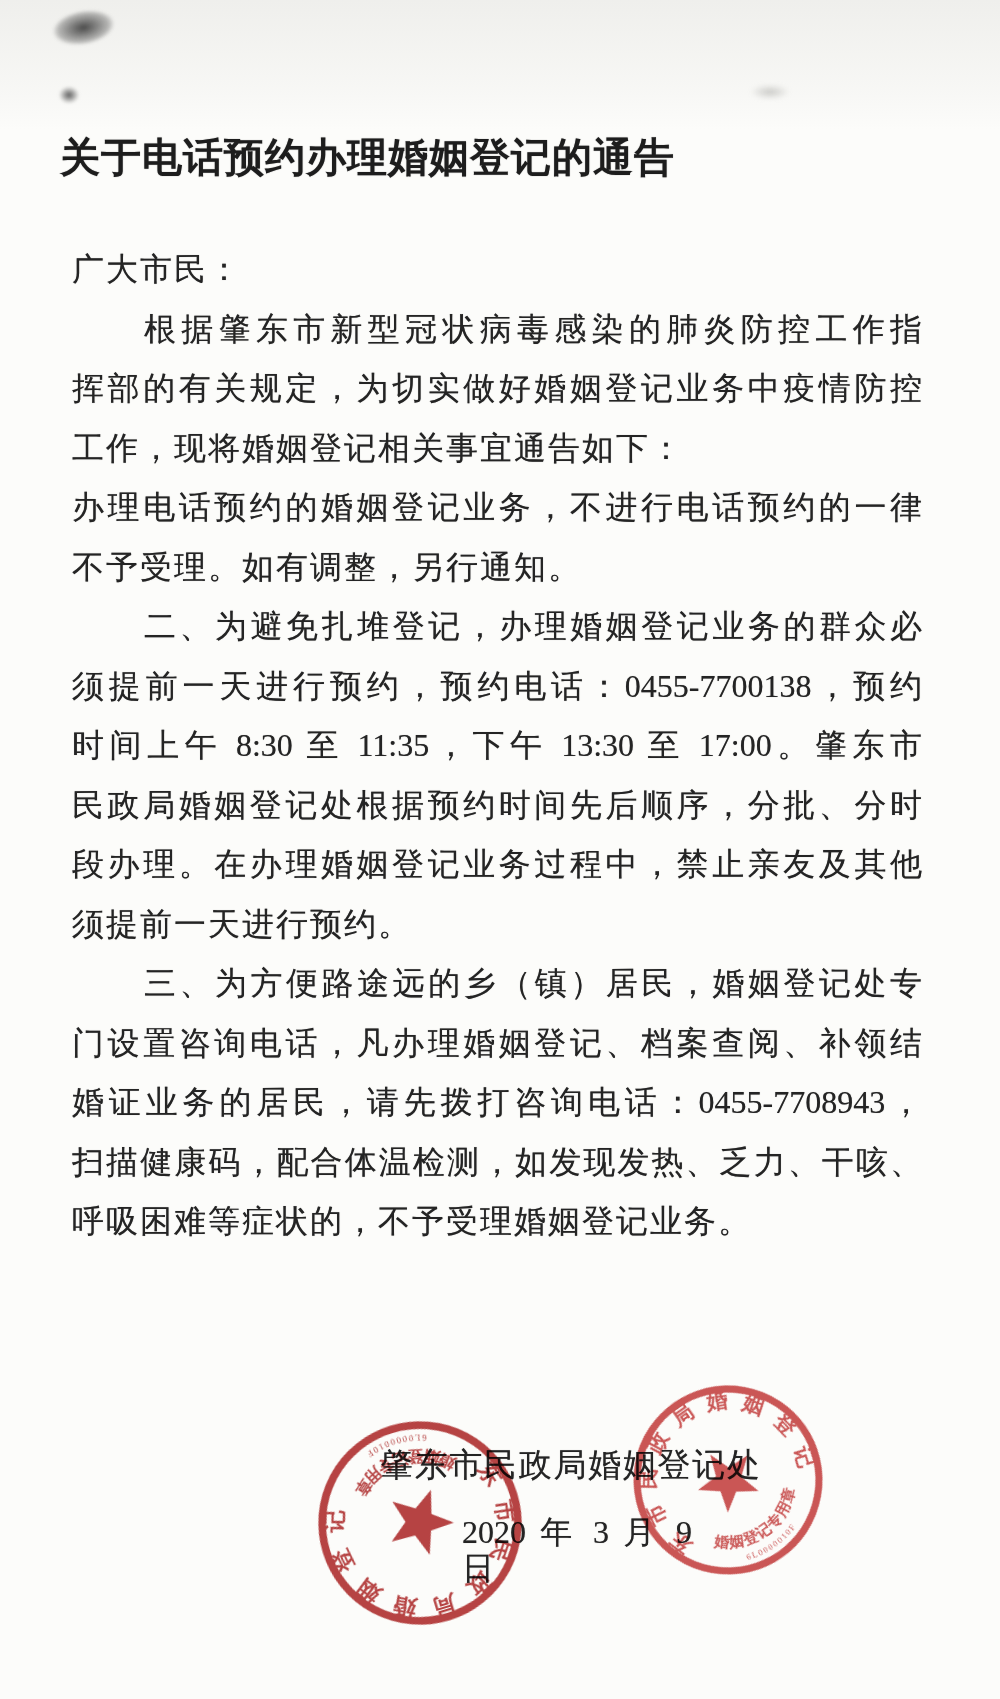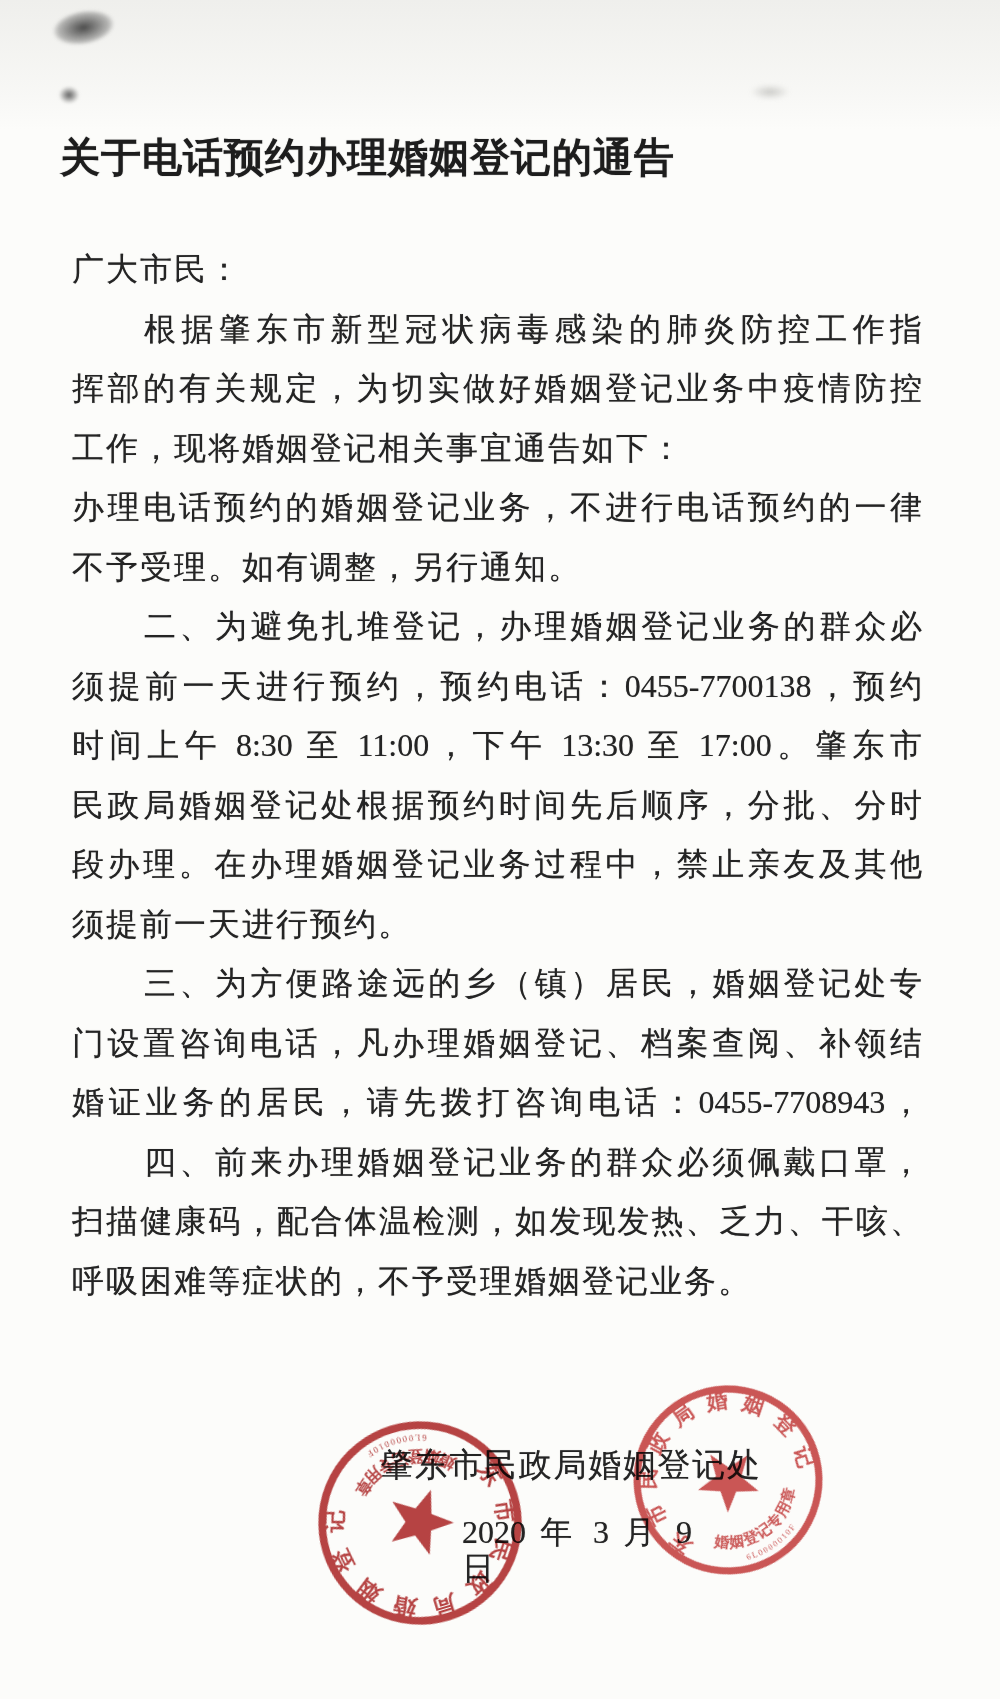--- a/index.html
+++ b/index.html
@@ -72,28 +72,27 @@
 
   <div class="body-lines">
       <div class="line">广大市民：</div>
       <div class="line full indent">根据肇东市新型冠状病毒感染的肺炎防控工作指</div>
       <div class="line full">挥部的有关规定，为切实做好婚姻登记业务中疫情防控</div>
       <div class="line">工作，现将婚姻登记相关事宜通告如下：</div>
       <div class="line full">办理电话预约的婚姻登记业务，不进行电话预约的一律</div>
       <div class="line">不予受理。如有调整，另行通知。</div>
       <div class="line full indent">二、为避免扎堆登记，办理婚姻登记业务的群众必</div>
       <div class="line full">须提前一天进行预约，预约电话：0455-7700138，预约</div>
-      <div class="line full">时间上午 8:30 至 11:00，下午 13:30 至 17:00。肇东市</div>
+      <div class="line full">时间上午 8:30 至 11:35，下午 13:30 至 17:00。肇东市</div>
       <div class="line full">民政局婚姻登记处根据预约时间先后顺序，分批、分时</div>
       <div class="line full">段办理。在办理婚姻登记业务过程中，禁止亲友及其他</div>
       <div class="line">须提前一天进行预约。</div>
       <div class="line full indent">三、为方便路途远的乡（镇）居民，婚姻登记处专</div>
       <div class="line full">门设置咨询电话，凡办理婚姻登记、档案查阅、补领结</div>
       <div class="line full">婚证业务的居民，请先拨打咨询电话：0455-7708943，</div>
-      <div class="line full indent">四、前来办理婚姻登记业务的群众必须佩戴口罩，</div>
       <div class="line full">扫描健康码，配合体温检测，如发现发热、乏力、干咳、</div>
       <div class="line">呼吸困难等症状的，不予受理婚姻登记业务。</div>
     </div>
 
   <div class="signature">肇东市民政局婚姻登记处</div>
   <div class="doc-date">2020 年 3 月 9 日</div>
 
   <div class="seal" id="seal-left">
     <svg viewBox="0 0 240 240">
       <circle class="seal-ring" cx="120" cy="120" r="103"></circle>

